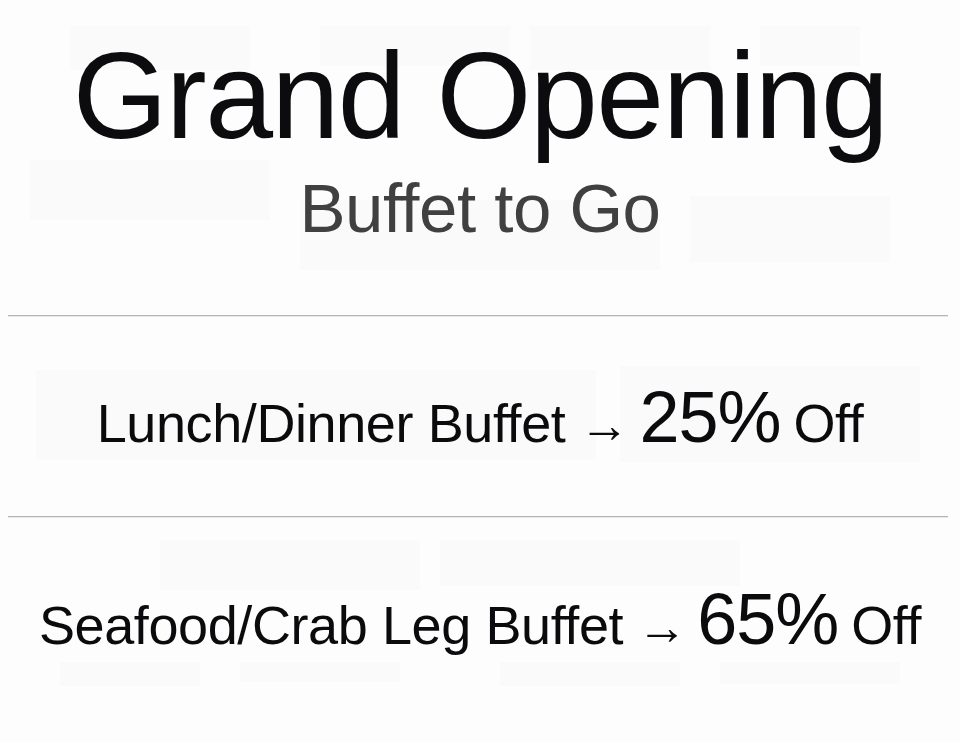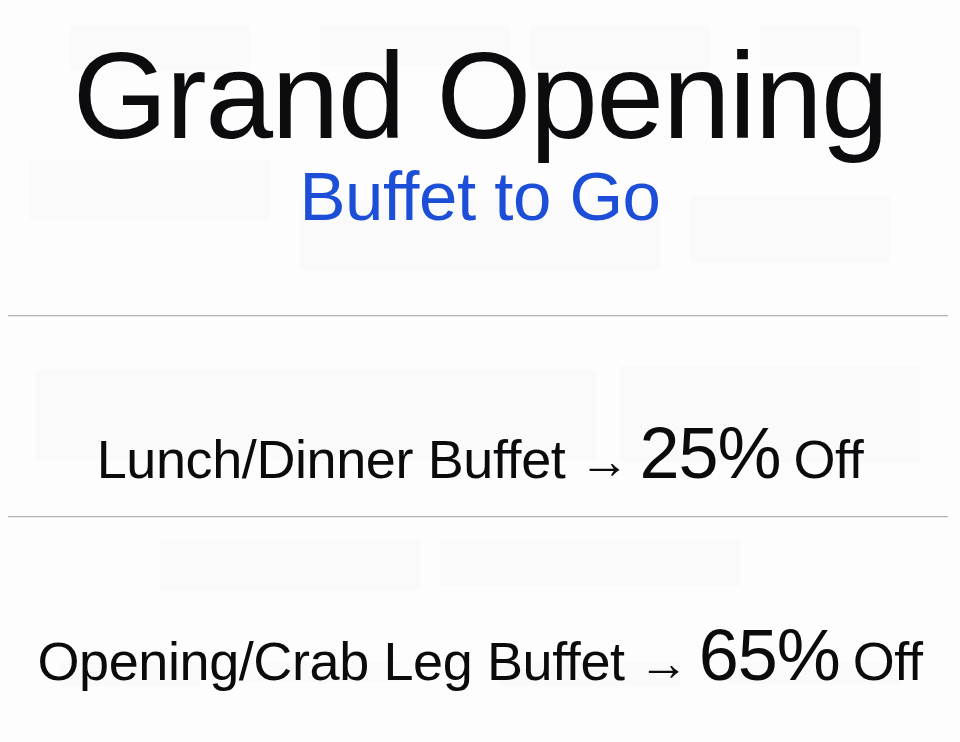--- a/index.html
+++ b/index.html
@@ -48,26 +48,26 @@
     display: block;
     font-size: 122px;
     line-height: 1.06;
     font-weight: 400;
     letter-spacing: -1.5px;
     color: #0c0c0f;
     white-space: nowrap;
   }
   .subhead {
     display: block;
-    margin-top: 0;
+    margin-top: 12px;
     font-size: 69px;
     line-height: 1.04;
     font-weight: 400;
     letter-spacing: -0.5px;
-    color: #1d4ed8;
+    color: #404040;
     white-space: nowrap;
   }
 
   
   .rule {
     position: absolute;
     left: 8px;
     width: 940px;
     height: 0;
     border-top: 1px solid #b4b4b6;
@@ -77,21 +77,20 @@
   .rule-2 { top: 516px; }
 
   
   .offer {
     position: absolute;
     left: 0;
     right: 0;
     text-align: center;
     white-space: nowrap;
     line-height: 1;
-    margin-top: 36px;
   }
   .offer-1 { top: 381px; }
   .offer-2 { top: 583px; }
 
   .offer-item,
   .offer-suffix {
     font-size: 54px;
     letter-spacing: -0.4px;
     vertical-align: baseline;
   }
@@ -139,16 +138,16 @@
 
   <div class="rule rule-1"></div>
 
   <div class="offer offer-1">
     <span class="offer-item">Lunch/Dinner Buffet</span><span class="offer-arrow">→</span><span class="offer-value">25%</span><span class="offer-suffix">Off</span>
   </div>
 
   <div class="rule rule-2"></div>
 
   <div class="offer offer-2">
-    <span class="offer-item">Opening/Crab Leg Buffet</span><span class="offer-arrow">→</span><span class="offer-value">65%</span><span class="offer-suffix">Off</span>
+    <span class="offer-item">Seafood/Crab Leg Buffet</span><span class="offer-arrow">→</span><span class="offer-value">65%</span><span class="offer-suffix">Off</span>
   </div>
 
 </div>
 
 </body></html>

